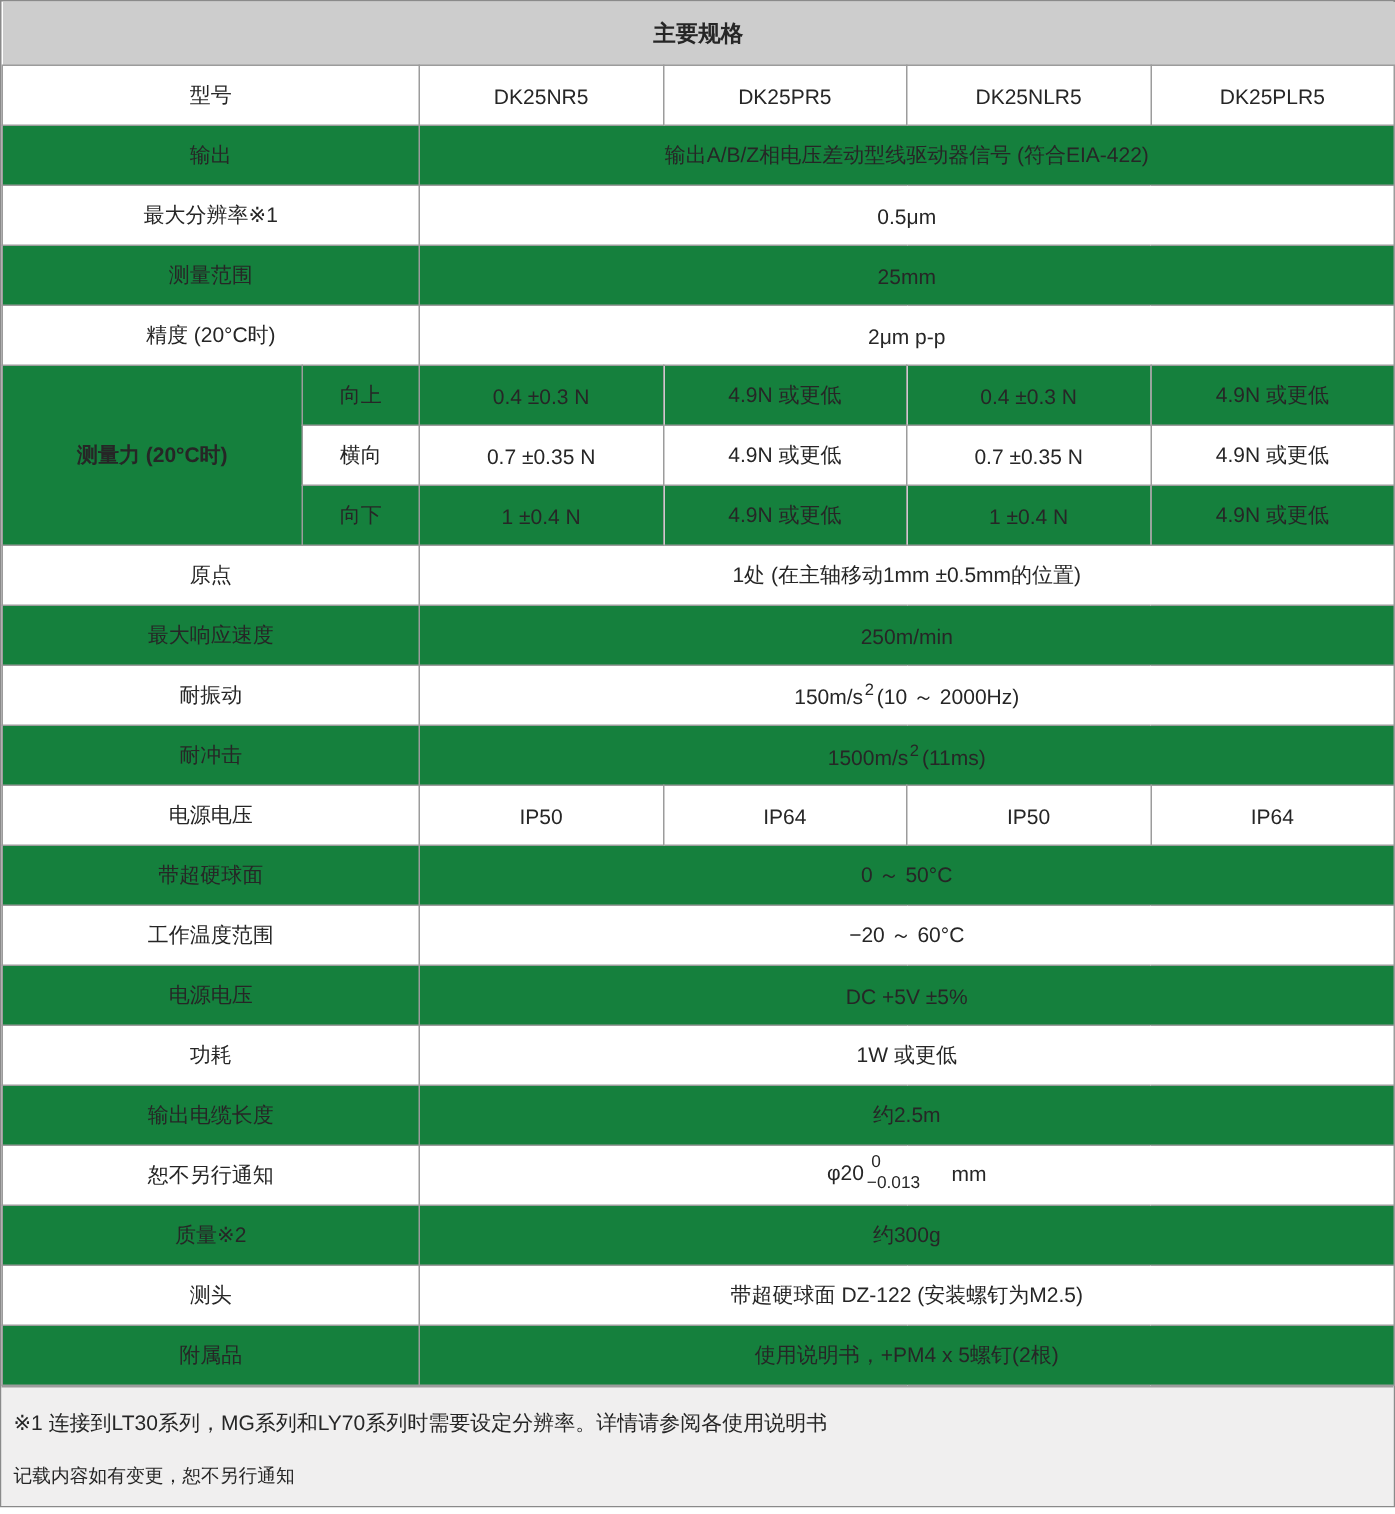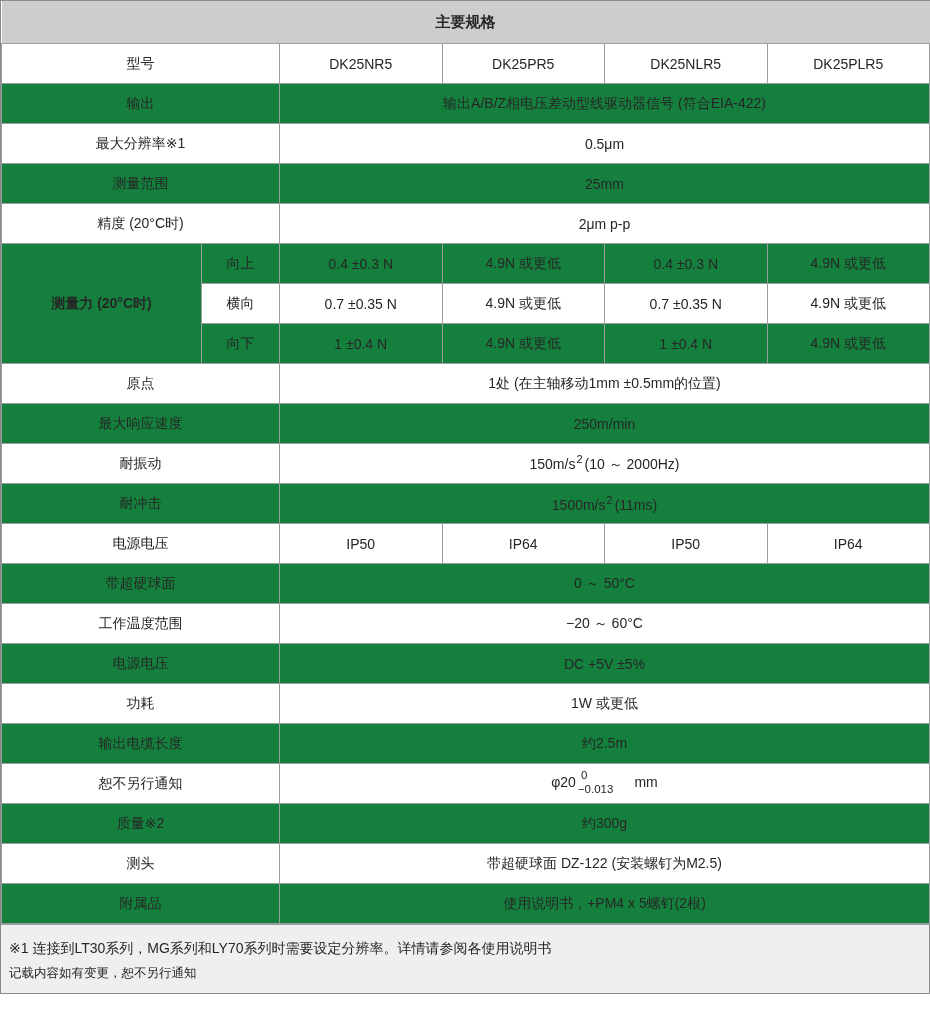--- a/index.html
+++ b/index.html
@@ -69,21 +69,21 @@
     border-top: 1px solid #9c9c9c;
   }
   .footer .note {
     font-size: 14px;
     line-height: 1.75;
     white-space: nowrap;
   }
   .footer .note.small {
     font-size: 12.5px;
     line-height: 1.6;
-    margin-top: 2px;
+    margin-top: 13px;
   }
 </style>
 </head>
 <body>
 
 <div class="page">
   <table class="spec">
     <colgroup>
       <col class="c-label">
         <col class="c-sub">

